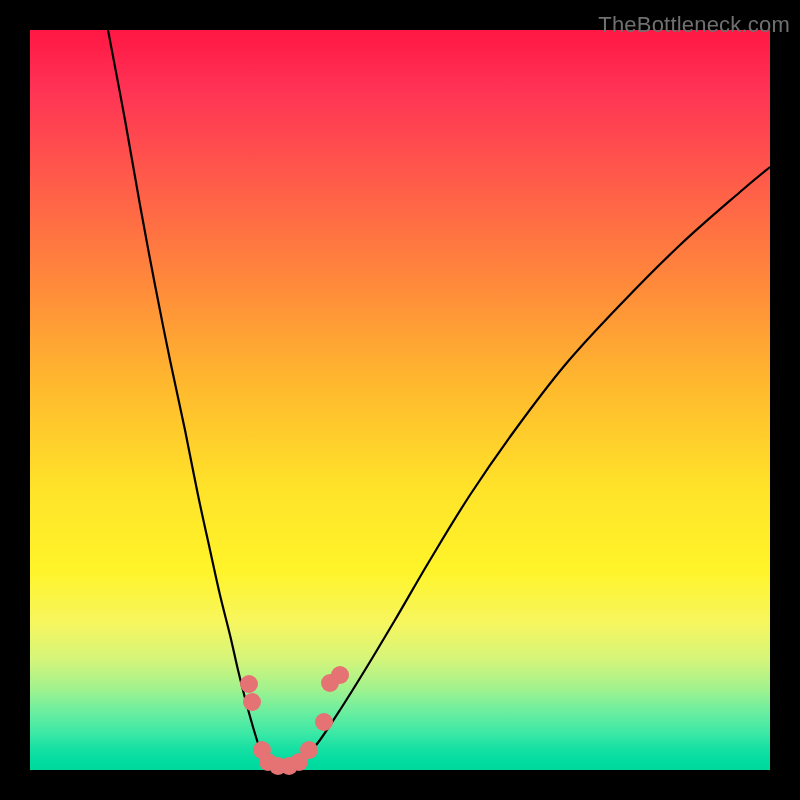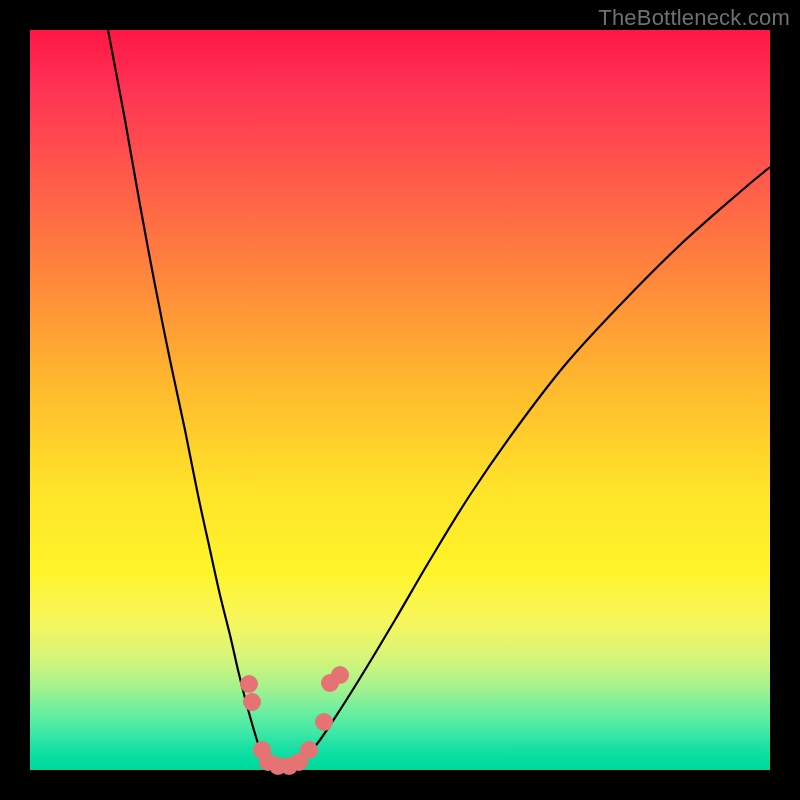--- a/index.html
+++ b/index.html
@@ -30,21 +30,21 @@
       #a2f28e 89%,
       #6dee9f 92%,
       #3de8a6 95%,
       #18e0a3 97%,
       #00dca0 99%,
       #00d89c 100%
     );
   }
   .watermark {
     position: absolute;
-    top: 5px;
+    top: 12px;
     right: 10px;
     font-family: Arial, Helvetica, sans-serif;
     font-size: 22px;
     color: #707070;
     font-weight: 500;
     letter-spacing: 0.2px;
     text-align: right;
   }
   svg.curves {
     position: absolute;

